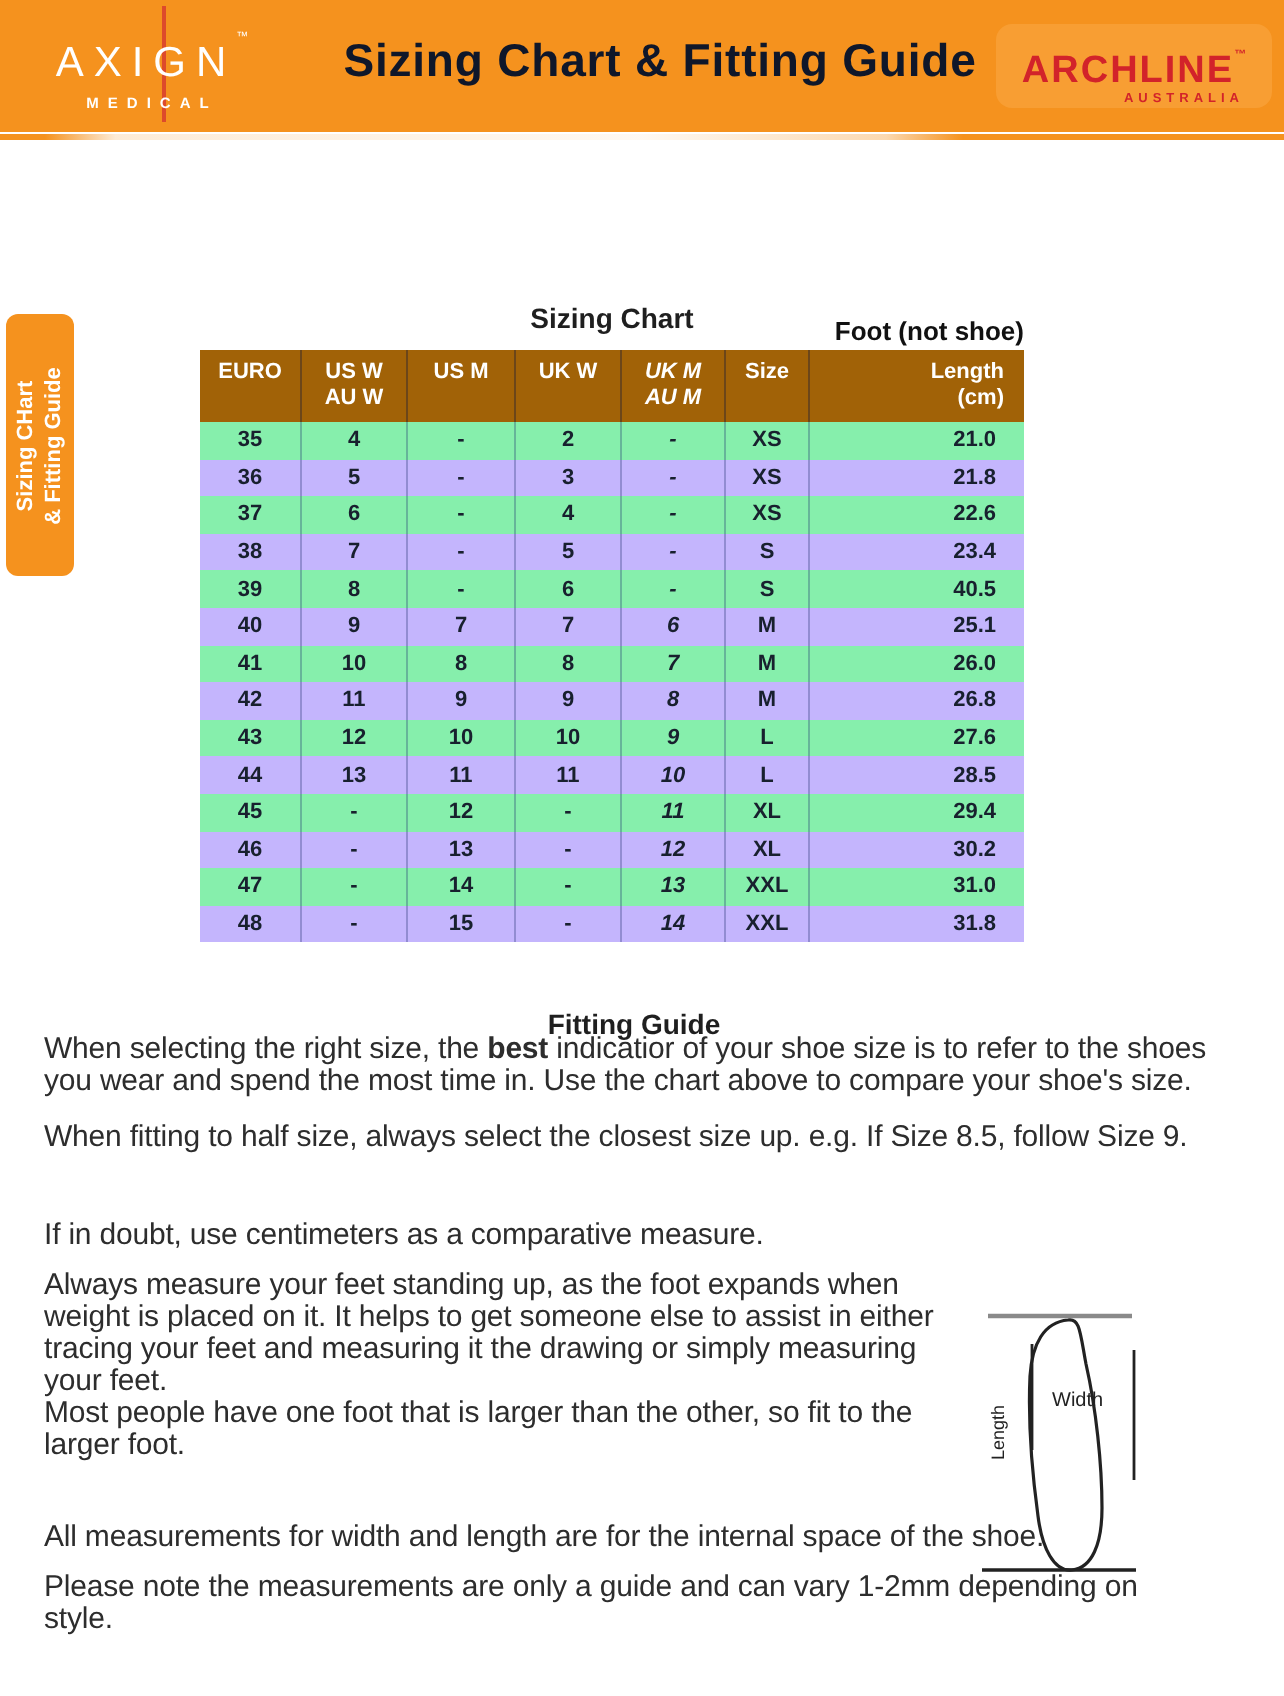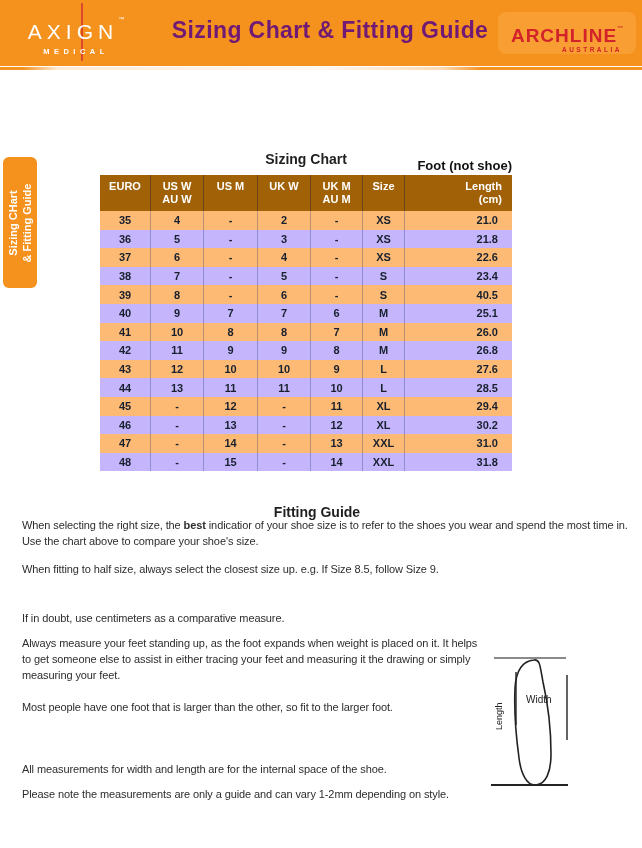--- a/index.html
+++ b/index.html
@@ -7,21 +7,21 @@
         font-family:"Liberation Sans",sans-serif;overflow:hidden;color:#2d2d2d;}
 
   
   .topbar{position:absolute;left:0;top:0;width:642px;height:66px;background:#F5921E;}
   .axign{position:absolute;left:24px;top:6px;width:104px;height:54px;text-align:center;color:#fff;}
   .axign-line{position:absolute;left:57px;top:-3px;width:2px;height:58px;background:#DD4A2B;}
   .axign-name{position:relative;font-size:21px;letter-spacing:5px;font-weight:400;line-height:26px;}
   .axign-name sup{font-size:6px;letter-spacing:0;vertical-align:18px;}
   .axign-sub{position:relative;font-size:7.5px;font-weight:700;letter-spacing:4.5px;margin-top:2px;}
   .doc-title{position:absolute;left:330px;top:17px;transform:translateX(-50%);margin:0;
-             font-size:23px;font-weight:700;color:#701a75;letter-spacing:0.4px;white-space:nowrap;}
+             font-size:23px;font-weight:700;color:#0f172a;letter-spacing:0.4px;white-space:nowrap;}
   .archline{position:absolute;right:6px;top:12px;width:138px;height:42px;background:#F89E33;
             border-radius:8px;text-align:center;color:#D2232A;}
   .arch-name{font-size:19px;font-weight:700;letter-spacing:1px;line-height:24px;margin-top:4px;}
   .arch-name sup{font-size:6px;vertical-align:12px;letter-spacing:0;}
   .arch-sub{font-size:6.5px;font-weight:700;letter-spacing:2.5px;text-align:right;margin-right:14px;margin-top:-2px;}
   .header-rule{position:absolute;left:0;top:67px;width:642px;height:3px;
      background:linear-gradient(90deg,#F5921E 0%,#F5921E 3.5%,rgba(245,146,30,0.18) 9%,
                 rgba(245,146,30,0.06) 50%,rgba(245,146,30,0.35) 69%,#F5921E 75%,#F5921E 100%);}
 
   
@@ -33,32 +33,32 @@
   
   .chart-title{position:absolute;left:100px;top:151px;width:412px;text-align:center;
                font-size:14px;font-weight:700;color:#1f1f1f;}
   .foot-note{position:absolute;right:130px;top:158px;font-size:13px;font-weight:700;color:#111;}
   .size-table{position:absolute;left:100px;top:175px;width:412px;}
   .thead{display:flex;background:#a16207;height:36px;}
   .th{box-sizing:border-box;padding-top:5px;text-align:center;color:#fff;font-weight:700;
       font-size:11px;line-height:13px;border-right:1px solid rgba(10,20,60,0.35);}
   .th:last-child{border-right:none;text-align:right;padding-right:10px;}
   .trow{display:flex;height:18.6px;}
-  .steel{background:#fdba74;}
+  .steel{background:#86efac;}
   .lav{background:#c4b5fd;}
   .td{box-sizing:border-box;display:flex;align-items:center;justify-content:center;
       font-size:11px;font-weight:700;color:#18202e;border-right:1px solid rgba(30,45,110,0.30);}
   .td:last-child{justify-content:flex-end;padding-right:14px;border-right:none;}
   .c0{width:51px;} .c1{width:53px;} .c2{width:54px;} .c3{width:53px;}
-  .c4{width:52px;} .c5{width:42px;} .c6{width:107px;}
+  .c4{width:52px;font-style:italic;} .c5{width:42px;} .c6{width:107px;}
 
   
   .h-center{position:absolute;left:100px;width:412px;text-align:center;
             font-size:14px;font-weight:700;color:#1f1f1f;margin:11px;}
-  .para{position:absolute;left:22px;font-size:11px;line-height:16px;letter-spacing:-0.1px;color:#2d2d2d;margin:0;}
+  .para{position:absolute;left:22px;font-size:15px;line-height:16px;letter-spacing:-0.1px;color:#2d2d2d;margin:0;}
   #fg-head{top:493px;}
   #p1{top:517px;width:606px;}
   #p2{top:561px;width:606px;}
   #ms-head{top:584px;}
   #p3{top:610px;width:606px;}
   #p4{top:635px;width:458px;}
   #p5{top:699px;width:470px;}
   #p6{top:761px;width:520px;}
   #p7{top:786px;width:562px;}
 

